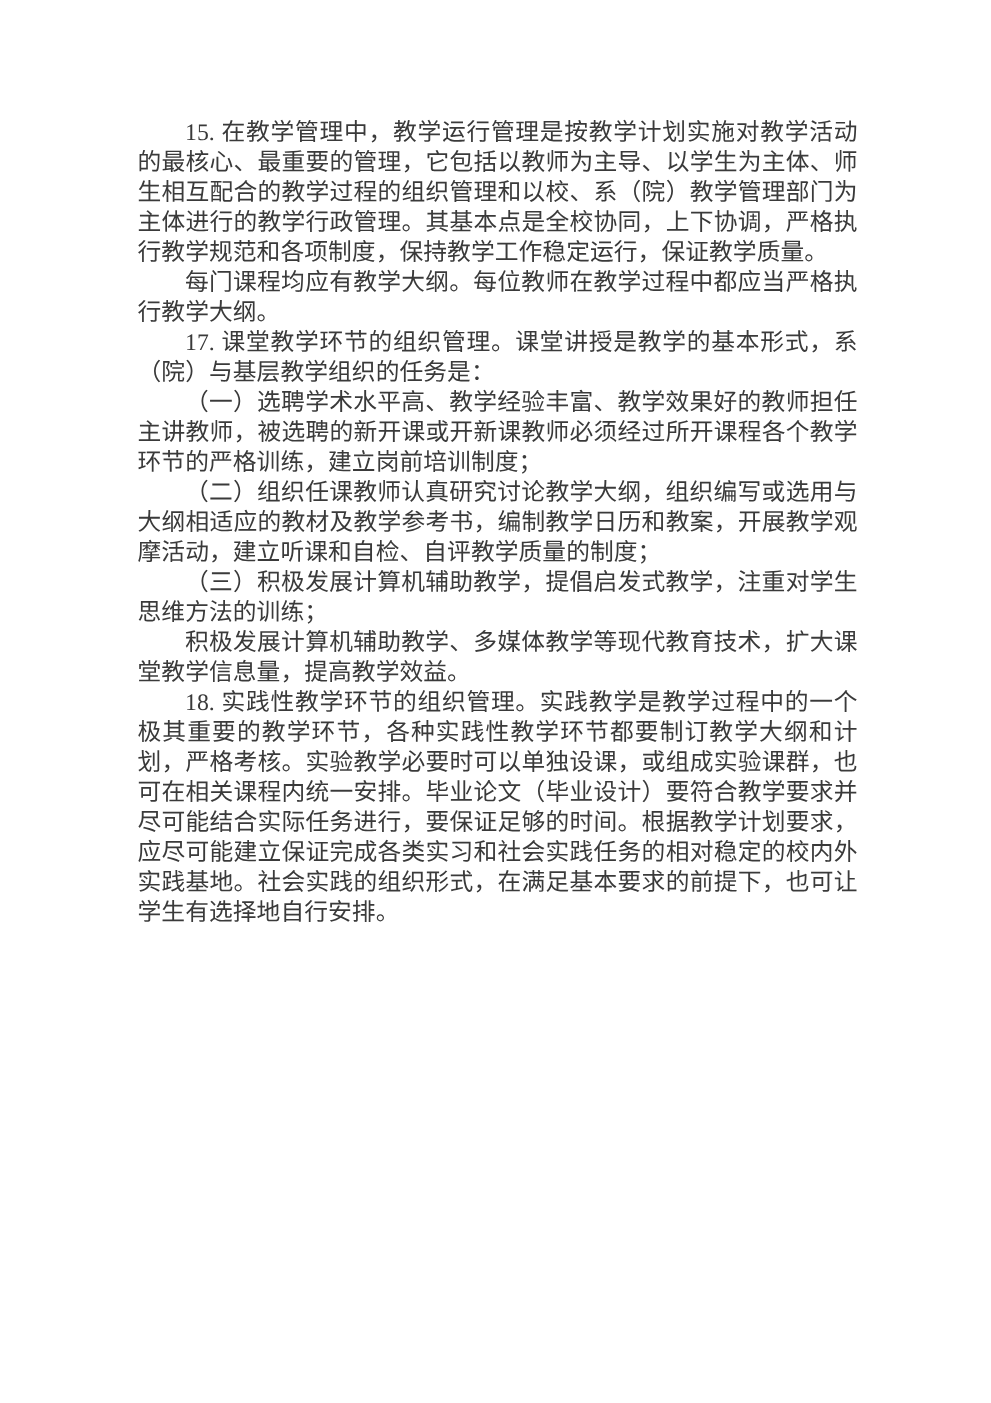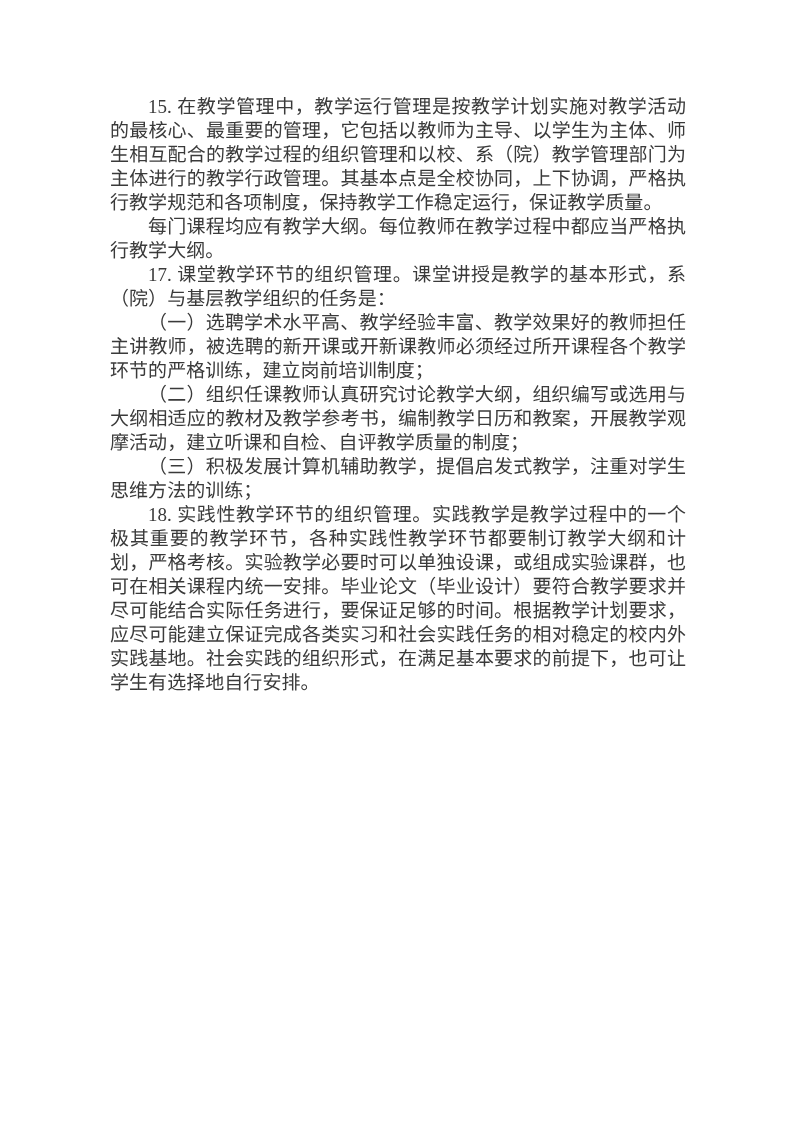--- a/index.html
+++ b/index.html
@@ -40,15 +40,16 @@
 <body>
 
 <div class="page">
   <div class="text-block">
     <p class="para">15. 在教学管理中，教学运行管理是按教学计划实施对教学活动的最核心、最重要的管理，它包括以教师为主导、以学生为主体、师生相互配合的教学过程的组织管理和以校、系（院）教学管理部门为主体进行的教学行政管理。其基本点是全校协同，上下协调，严格执行教学规范和各项制度，保持教学工作稳定运行，保证教学质量。</p>
     <p class="para">每门课程均应有教学大纲。每位教师在教学过程中都应当严格执行教学大纲。</p>
     <p class="para">17. 课堂教学环节的组织管理。课堂讲授是教学的基本形式，系（院）与基层教学组织的任务是：</p>
     <p class="para">（一）选聘学术水平高、教学经验丰富、教学效果好的教师担任主讲教师，被选聘的新开课或开新课教师必须经过所开课程各个教学环节的严格训练，建立岗前培训制度；</p>
     <p class="para">（二）组织任课教师认真研究讨论教学大纲，组织编写或选用与大纲相适应的教材及教学参考书，编制教学日历和教案，开展教学观摩活动，建立听课和自检、自评教学质量的制度；</p>
     <p class="para">（三）积极发展计算机辅助教学，提倡启发式教学，注重对学生思维方法的训练；</p>
+    <p class="para">积极发展计算机辅助教学、多媒体教学等现代教育技术，扩大课堂教学信息量，提高教学效益。</p>
     <p class="para">18. 实践性教学环节的组织管理。实践教学是教学过程中的一个极其重要的教学环节，各种实践性教学环节都要制订教学大纲和计划，严格考核。实验教学必要时可以单独设课，或组成实验课群，也可在相关课程内统一安排。毕业论文（毕业设计）要符合教学要求并尽可能结合实际任务进行，要保证足够的时间。根据教学计划要求，应尽可能建立保证完成各类实习和社会实践任务的相对稳定的校内外实践基地。社会实践的组织形式，在满足基本要求的前提下，也可让学生有选择地自行安排。</p>
   </div>
 </div>
 
 </body></html>

